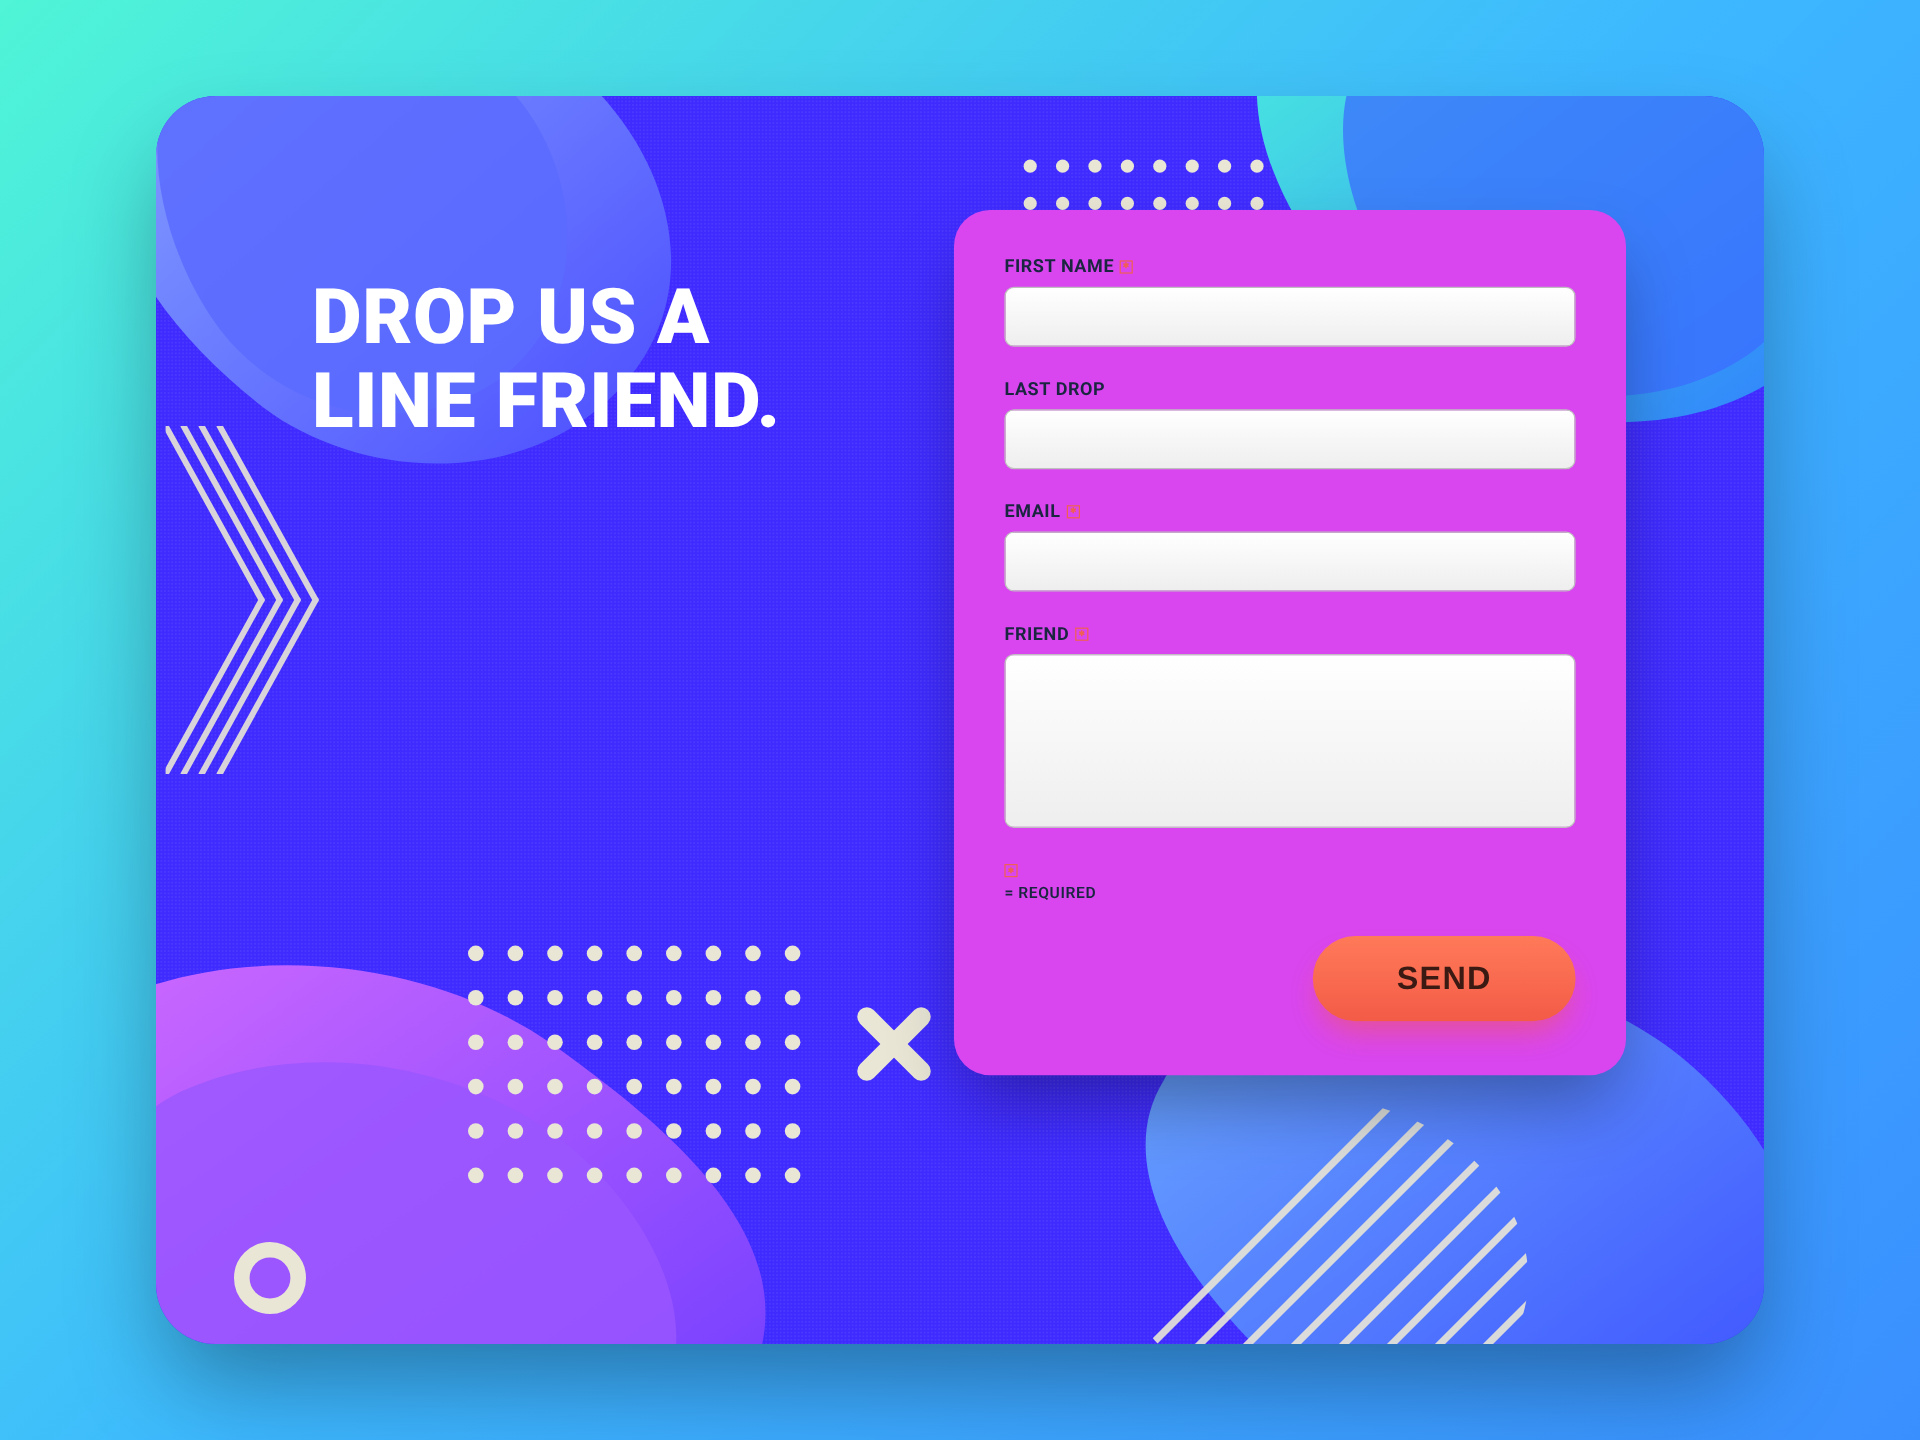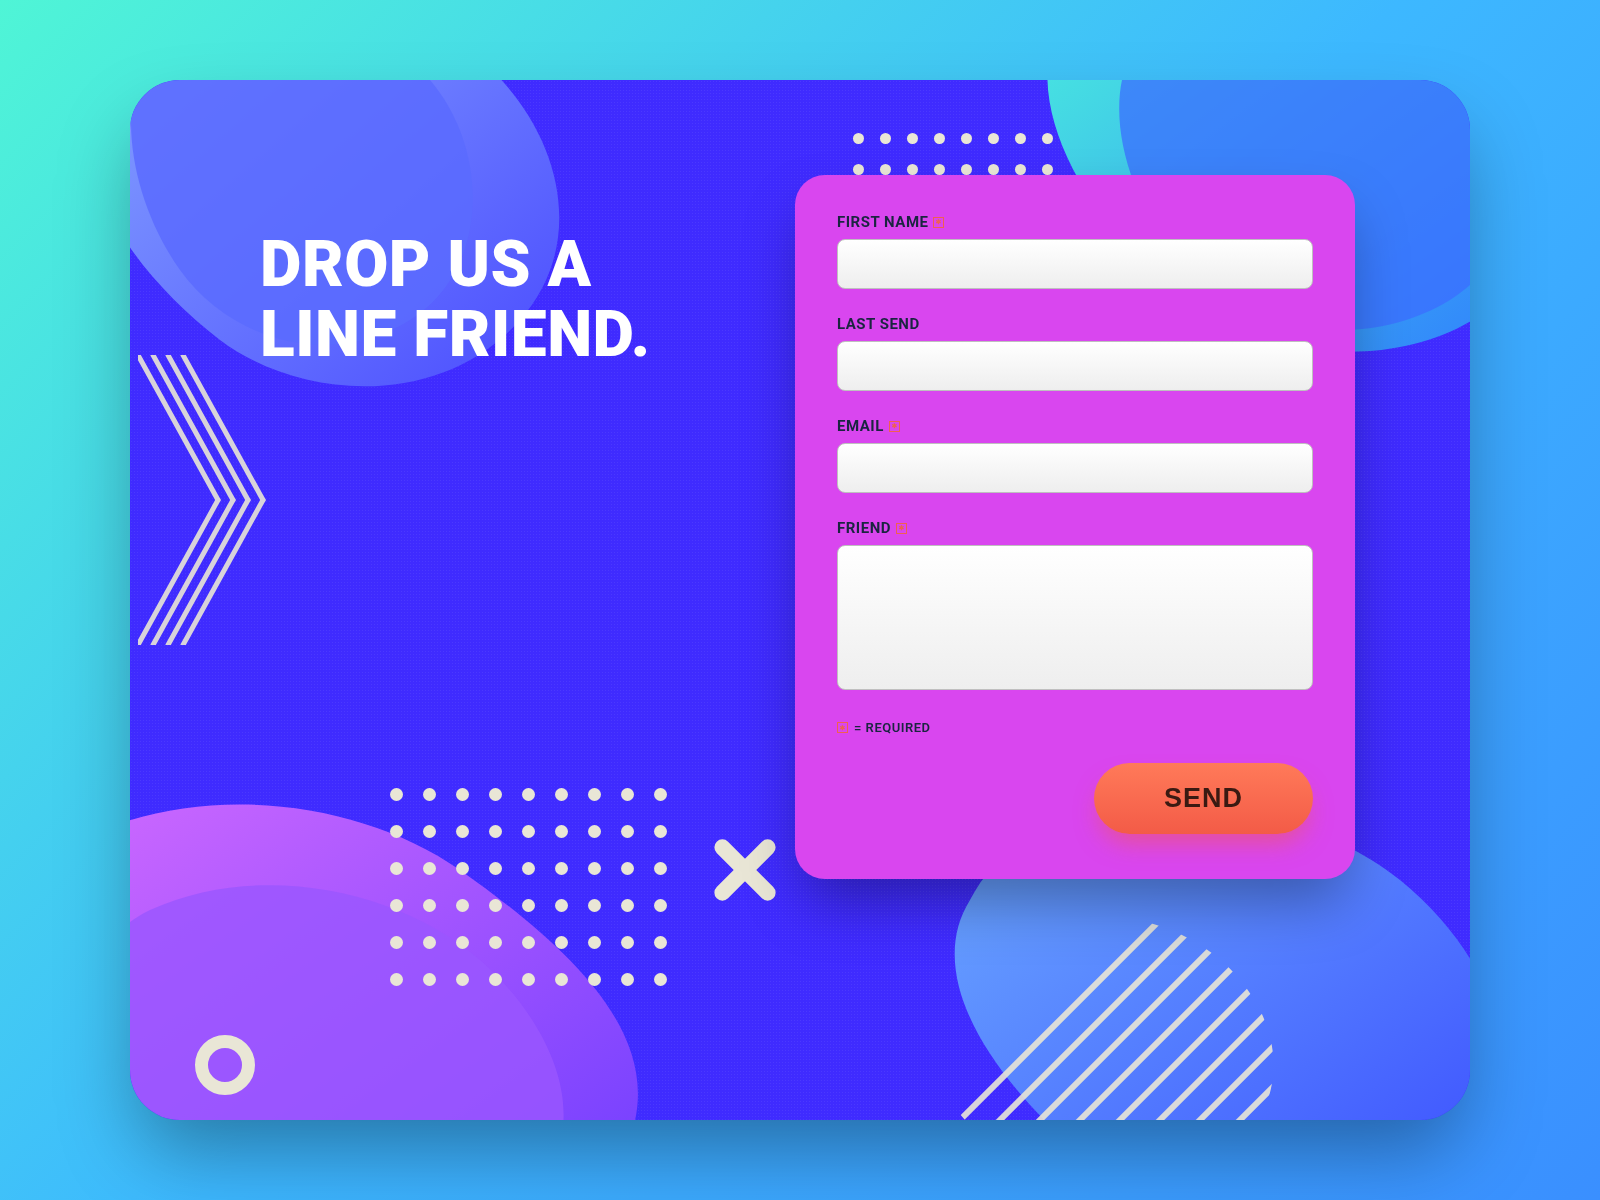--- a/index.html
+++ b/index.html
@@ -157,23 +157,23 @@
 }
 .text-input { height: 50px; }
 .textarea-input { height: 145px; resize: none; }
 
 .required-note {
   font-size: 13px;
   font-weight: 600;
   color: #1a2540;
   letter-spacing: 0.5px;
   display: flex;
-  align-items: center;
   gap: 6px;
   margin-top: 4px;
+  flex-direction: column;
 }
 
 .form-footer {
   display: flex;
   justify-content: flex-end;
   margin-top: 28px;
 }
 
 .send-btn {
   background: linear-gradient(180deg, #ff7a59, #f35b47);
@@ -319,21 +319,21 @@
       <div class="field">
         <div class="field-label">
           <span>FIRST NAME</span>
           <span class="req-mark"></span>
         </div>
         <input class="text-input" type="text" value="" style="">
       </div>
 
       <div class="field">
         <div class="field-label">
-          <span>LAST SEND</span>
+          <span>LAST DROP</span>
         </div>
         <input class="text-input" type="text" value="" style="">
       </div>
 
       <div class="field">
         <div class="field-label">
           <span>EMAIL</span>
           <span class="req-mark"></span>
         </div>
         <input class="text-input" type="email" value="" style="">

